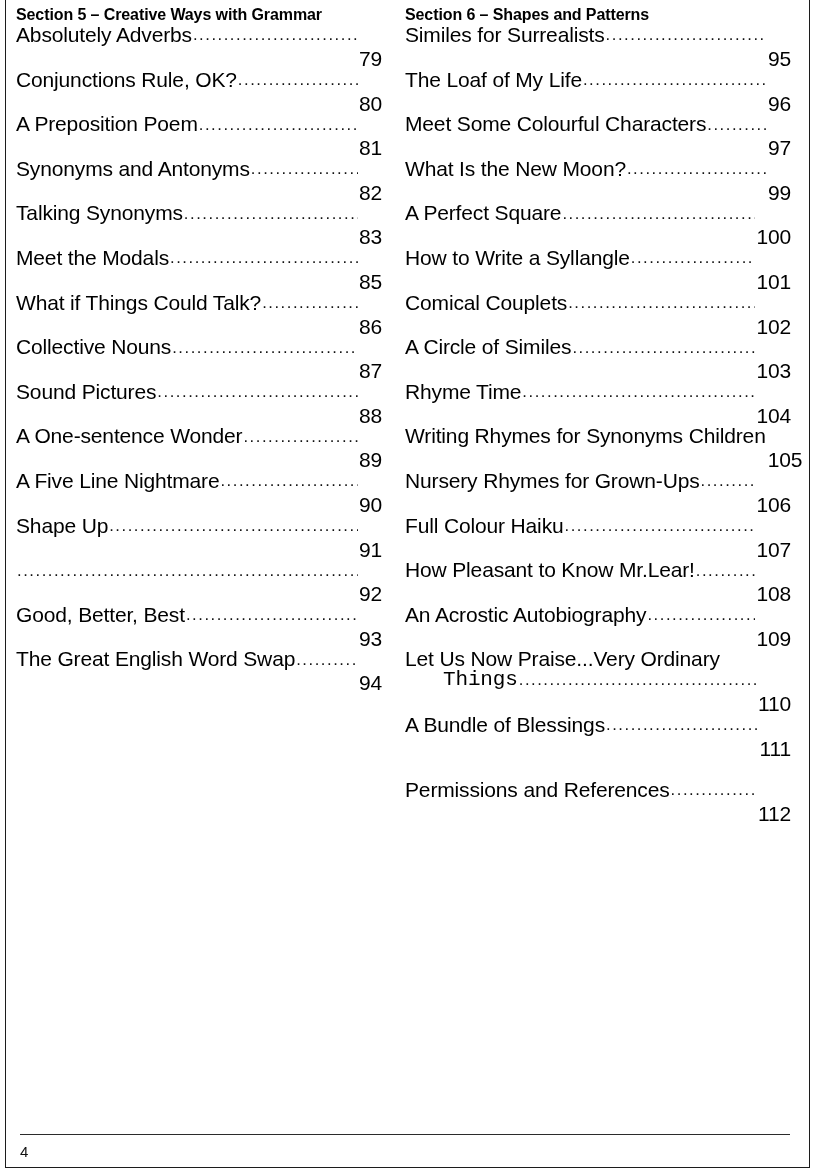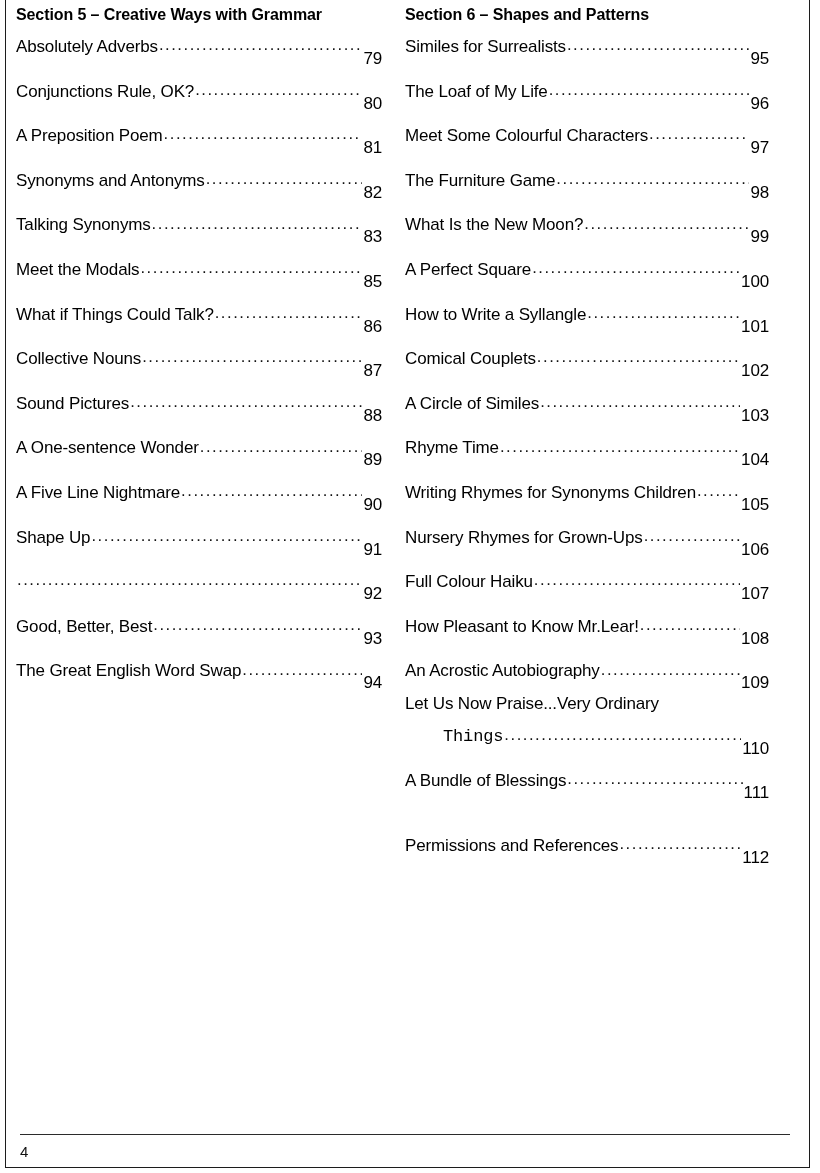--- a/index.html
+++ b/index.html
@@ -49,43 +49,43 @@
   }
   .column-left {
     width: 404px;
     padding-left: 16px;
     padding-right: 22px;
     padding-top: 4px;
   }
   .column-right {
     width: 416px;
     padding-left: 1px;
-    padding-right: 51px;
+    padding-right: 29px;
     padding-top: 4px;
   }
 
   .section-heading {
     font-size: 16px;
     font-weight: bold;
     line-height: 21px;
     letter-spacing: -0.1px;
     white-space: nowrap;
     margin-bottom: 0px;
   }
 
   .toc-list {
     margin: 0;
     padding: 0;
     list-style: none;
   }
 
   .toc-entry {
     display: flex;
-    align-items: center;
-    font-size: 17px;
+    align-items: flex-start;
+    font-size: 21px;
     line-height: 20.6px;
     letter-spacing: -0.15px;
     white-space: nowrap;
   }
 
   .toc-title {
     flex: 0 0 auto;
   }
 
   .toc-leader {
@@ -243,25 +243,20 @@
             <span class="toc-title">The Loaf of My Life</span>
             <span class="toc-leader"></span>
             <span class="toc-page">96</span>
           </li>
           <li class="toc-entry">
             <span class="toc-title">Meet Some Colourful Characters</span>
             <span class="toc-leader"></span>
             <span class="toc-page">97</span>
           </li>
           <li class="toc-entry">
-            <span class="toc-title">The Furniture Game</span>
-            <span class="toc-leader"></span>
-            <span class="toc-page">98</span>
-          </li>
-          <li class="toc-entry">
             <span class="toc-title">What Is the New Moon?</span>
             <span class="toc-leader"></span>
             <span class="toc-page">99</span>
           </li>
           <li class="toc-entry">
             <span class="toc-title">A Perfect Square</span>
             <span class="toc-leader"></span>
             <span class="toc-page">100</span>
           </li>
           <li class="toc-entry">

